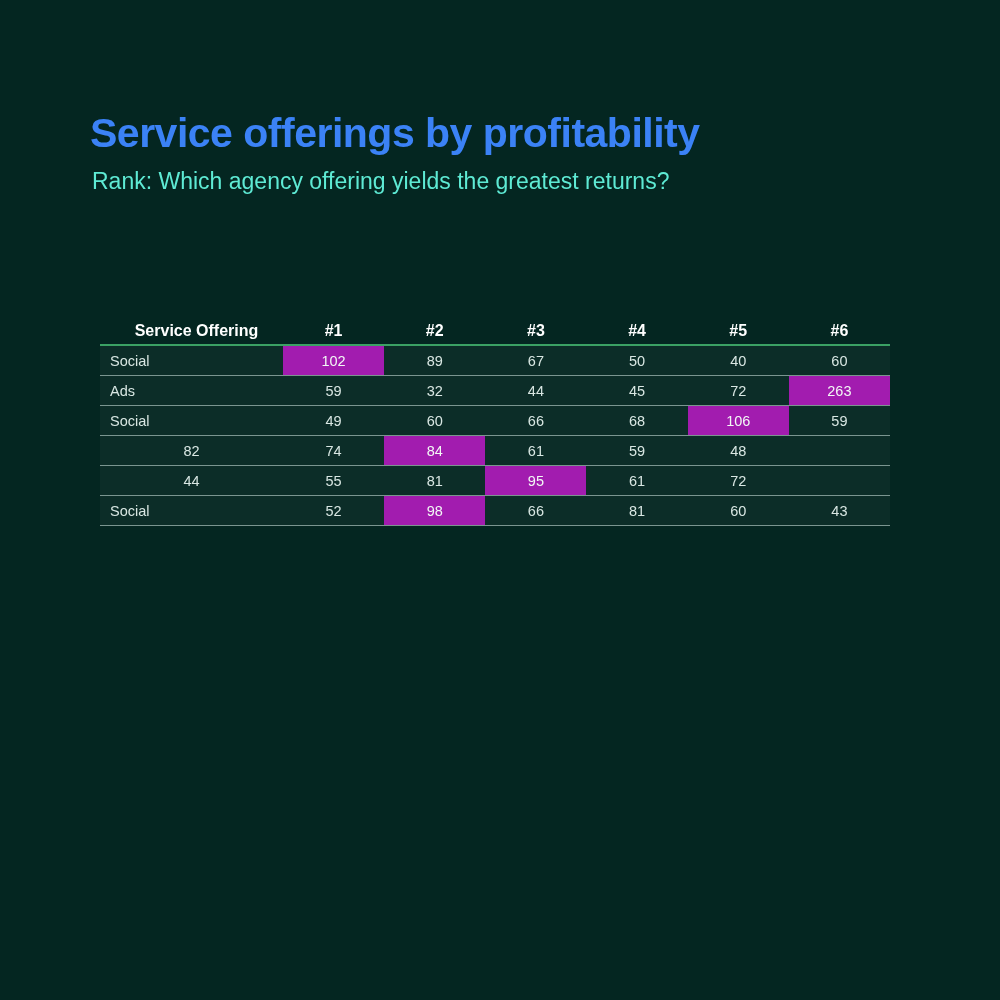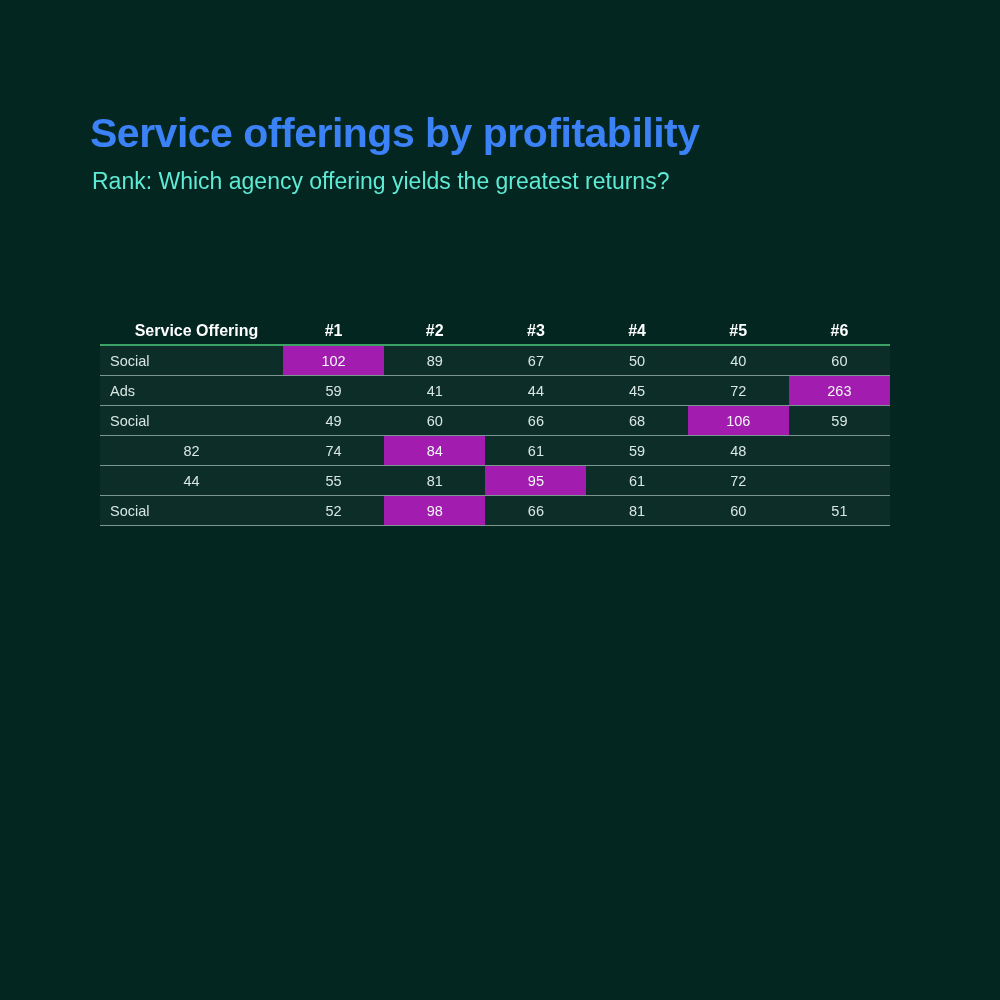--- a/index.html
+++ b/index.html
@@ -68,21 +68,21 @@
     <div class="cell">89</div>
     <div class="cell">67</div>
     <div class="cell">50</div>
     <div class="cell">40</div>
     <div class="cell">60</div>
   </div>
 
   <div class="row">
     <div class="cell label">Ads</div>
     <div class="cell">59</div>
-    <div class="cell">41</div>
+    <div class="cell">32</div>
     <div class="cell">44</div>
     <div class="cell">45</div>
     <div class="cell">72</div>
     <div class="cell hl">263</div>
   </div>
 
   <div class="row">
     <div class="cell label">Social</div>
     <div class="cell">49</div>
     <div class="cell">60</div>
@@ -110,16 +110,16 @@
     <div class="cell">72</div>
   </div>
 
   <div class="row">
     <div class="cell label">Social</div>
     <div class="cell">52</div>
     <div class="cell hl">98</div>
     <div class="cell">66</div>
     <div class="cell">81</div>
     <div class="cell">60</div>
-    <div class="cell">51</div>
+    <div class="cell">43</div>
   </div>
 
 </div>
 
 </body></html>

